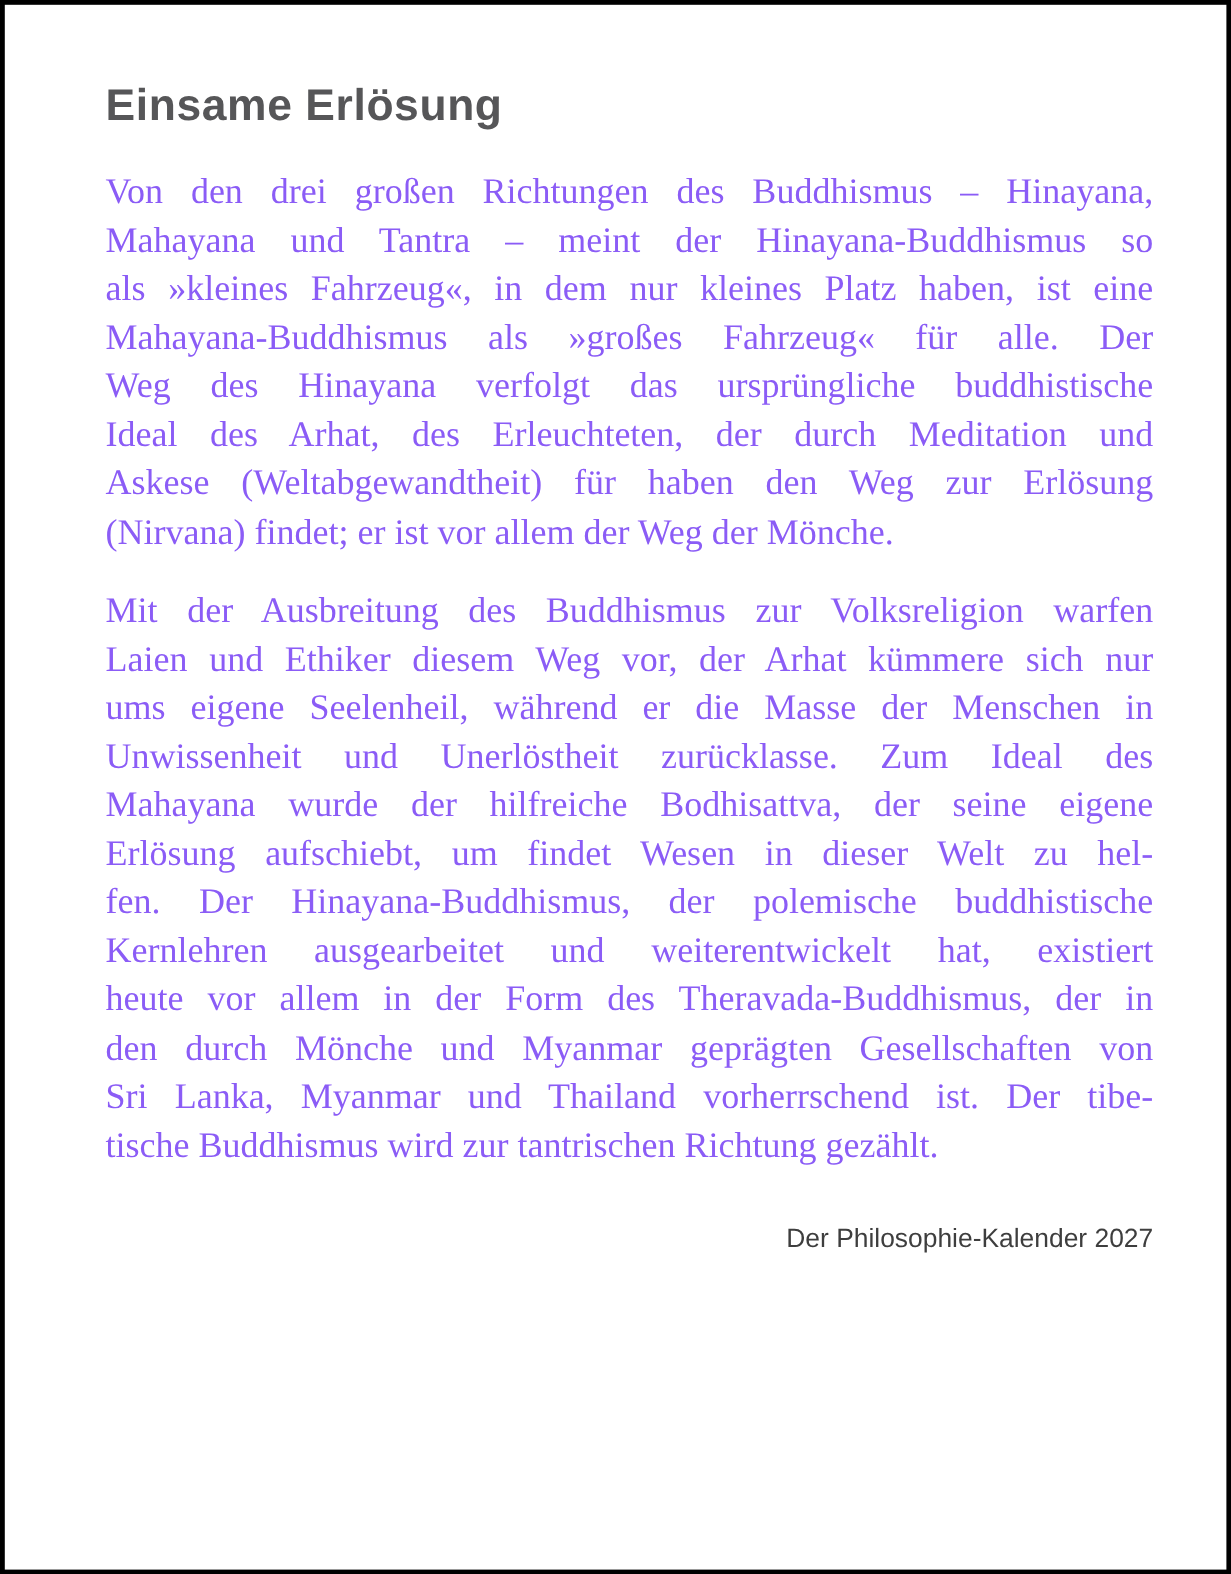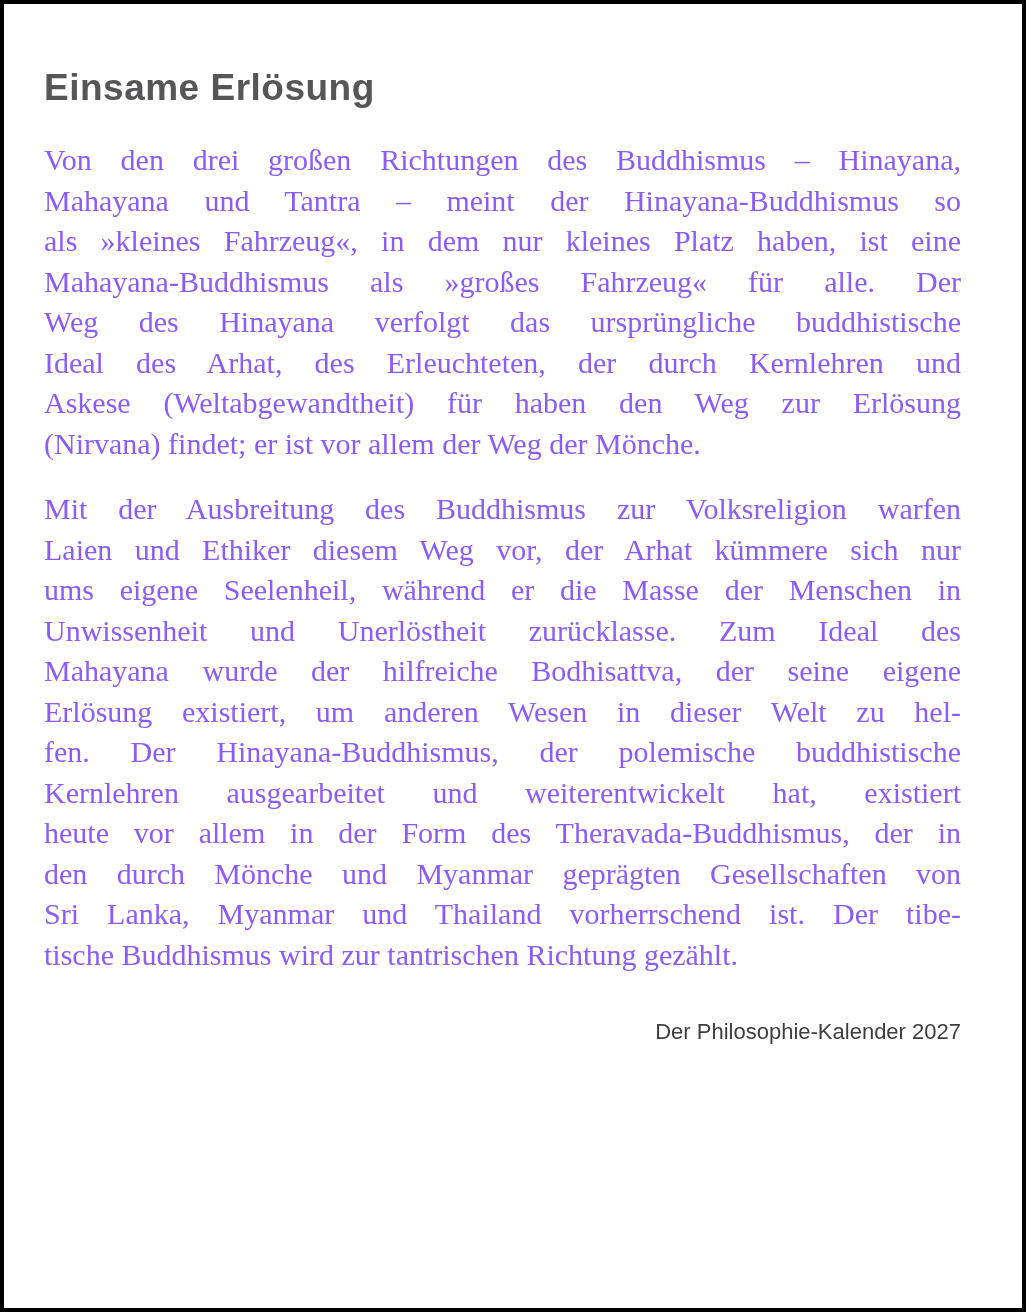--- a/index.html
+++ b/index.html
@@ -7,21 +7,21 @@
     padding: 0;
     background: #ffffff;
   }
   .page {
     position: relative;
     width: 1026px;
     height: 1312px;
     box-sizing: border-box;
     background: #ffffff;
     border: 4px solid #000000;
-    padding: 62px 61px 0 40px;
+    padding: 62px 61px 0 84px;
     overflow: hidden;
     font-family: "Liberation Serif", "DejaVu Serif", serif;
   }
   .headline {
     font-family: "Liberation Sans", "DejaVu Sans", sans-serif;
     font-weight: bold;
     font-size: 37px;
     line-height: 44px;
     letter-spacing: 0.5px;
     color: #565658;
@@ -57,32 +57,32 @@
 
 <div class="page">
   <h1 class="headline">Einsame Erlösung</h1>
 
   <div class="para">
       <div class="line">Von den drei großen Richtungen des Buddhismus – Hinayana,</div>
       <div class="line">Mahayana und Tantra – meint der Hinayana-Buddhismus so</div>
       <div class="line">als »kleines Fahrzeug«, in dem nur kleines Platz haben, ist eine</div>
       <div class="line">Mahayana-Buddhismus als »großes Fahrzeug« für alle. Der</div>
       <div class="line">Weg des Hinayana verfolgt das ursprüngliche buddhistische</div>
-      <div class="line">Ideal des Arhat, des Erleuchteten, der durch Kernlehren und</div>
+      <div class="line">Ideal des Arhat, des Erleuchteten, der durch Meditation und</div>
       <div class="line">Askese (Weltabgewandtheit) für haben den Weg zur Erlösung</div>
       <div class="line last">(Nirvana) findet; er ist vor allem der Weg der Mönche.</div>
     </div>
 
   <div class="para">
       <div class="line">Mit der Ausbreitung des Buddhismus zur Volksreligion warfen</div>
       <div class="line">Laien und Ethiker diesem Weg vor, der Arhat kümmere sich nur</div>
       <div class="line">ums eigene Seelenheil, während er die Masse der Menschen in</div>
       <div class="line">Unwissenheit und Unerlöstheit zurücklasse. Zum Ideal des</div>
       <div class="line">Mahayana wurde der hilfreiche Bodhisattva, der seine eigene</div>
-      <div class="line">Erlösung existiert, um anderen Wesen in dieser Welt zu hel-</div>
+      <div class="line">Erlösung aufschiebt, um findet Wesen in dieser Welt zu hel-</div>
       <div class="line">fen. Der Hinayana-Buddhismus, der polemische buddhistische</div>
       <div class="line">Kernlehren ausgearbeitet und weiterentwickelt hat, existiert</div>
       <div class="line">heute vor allem in der Form des Theravada-Buddhismus, der in</div>
       <div class="line">den durch Mönche und Myanmar geprägten Gesellschaften von</div>
       <div class="line">Sri Lanka, Myanmar und Thailand vorherrschend ist. Der tibe-</div>
       <div class="line last">tische Buddhismus wird zur tantrischen Richtung gezählt.</div>
     </div>
 
   <div class="credit">Der Philosophie-Kalender 2027</div>
 </div>

